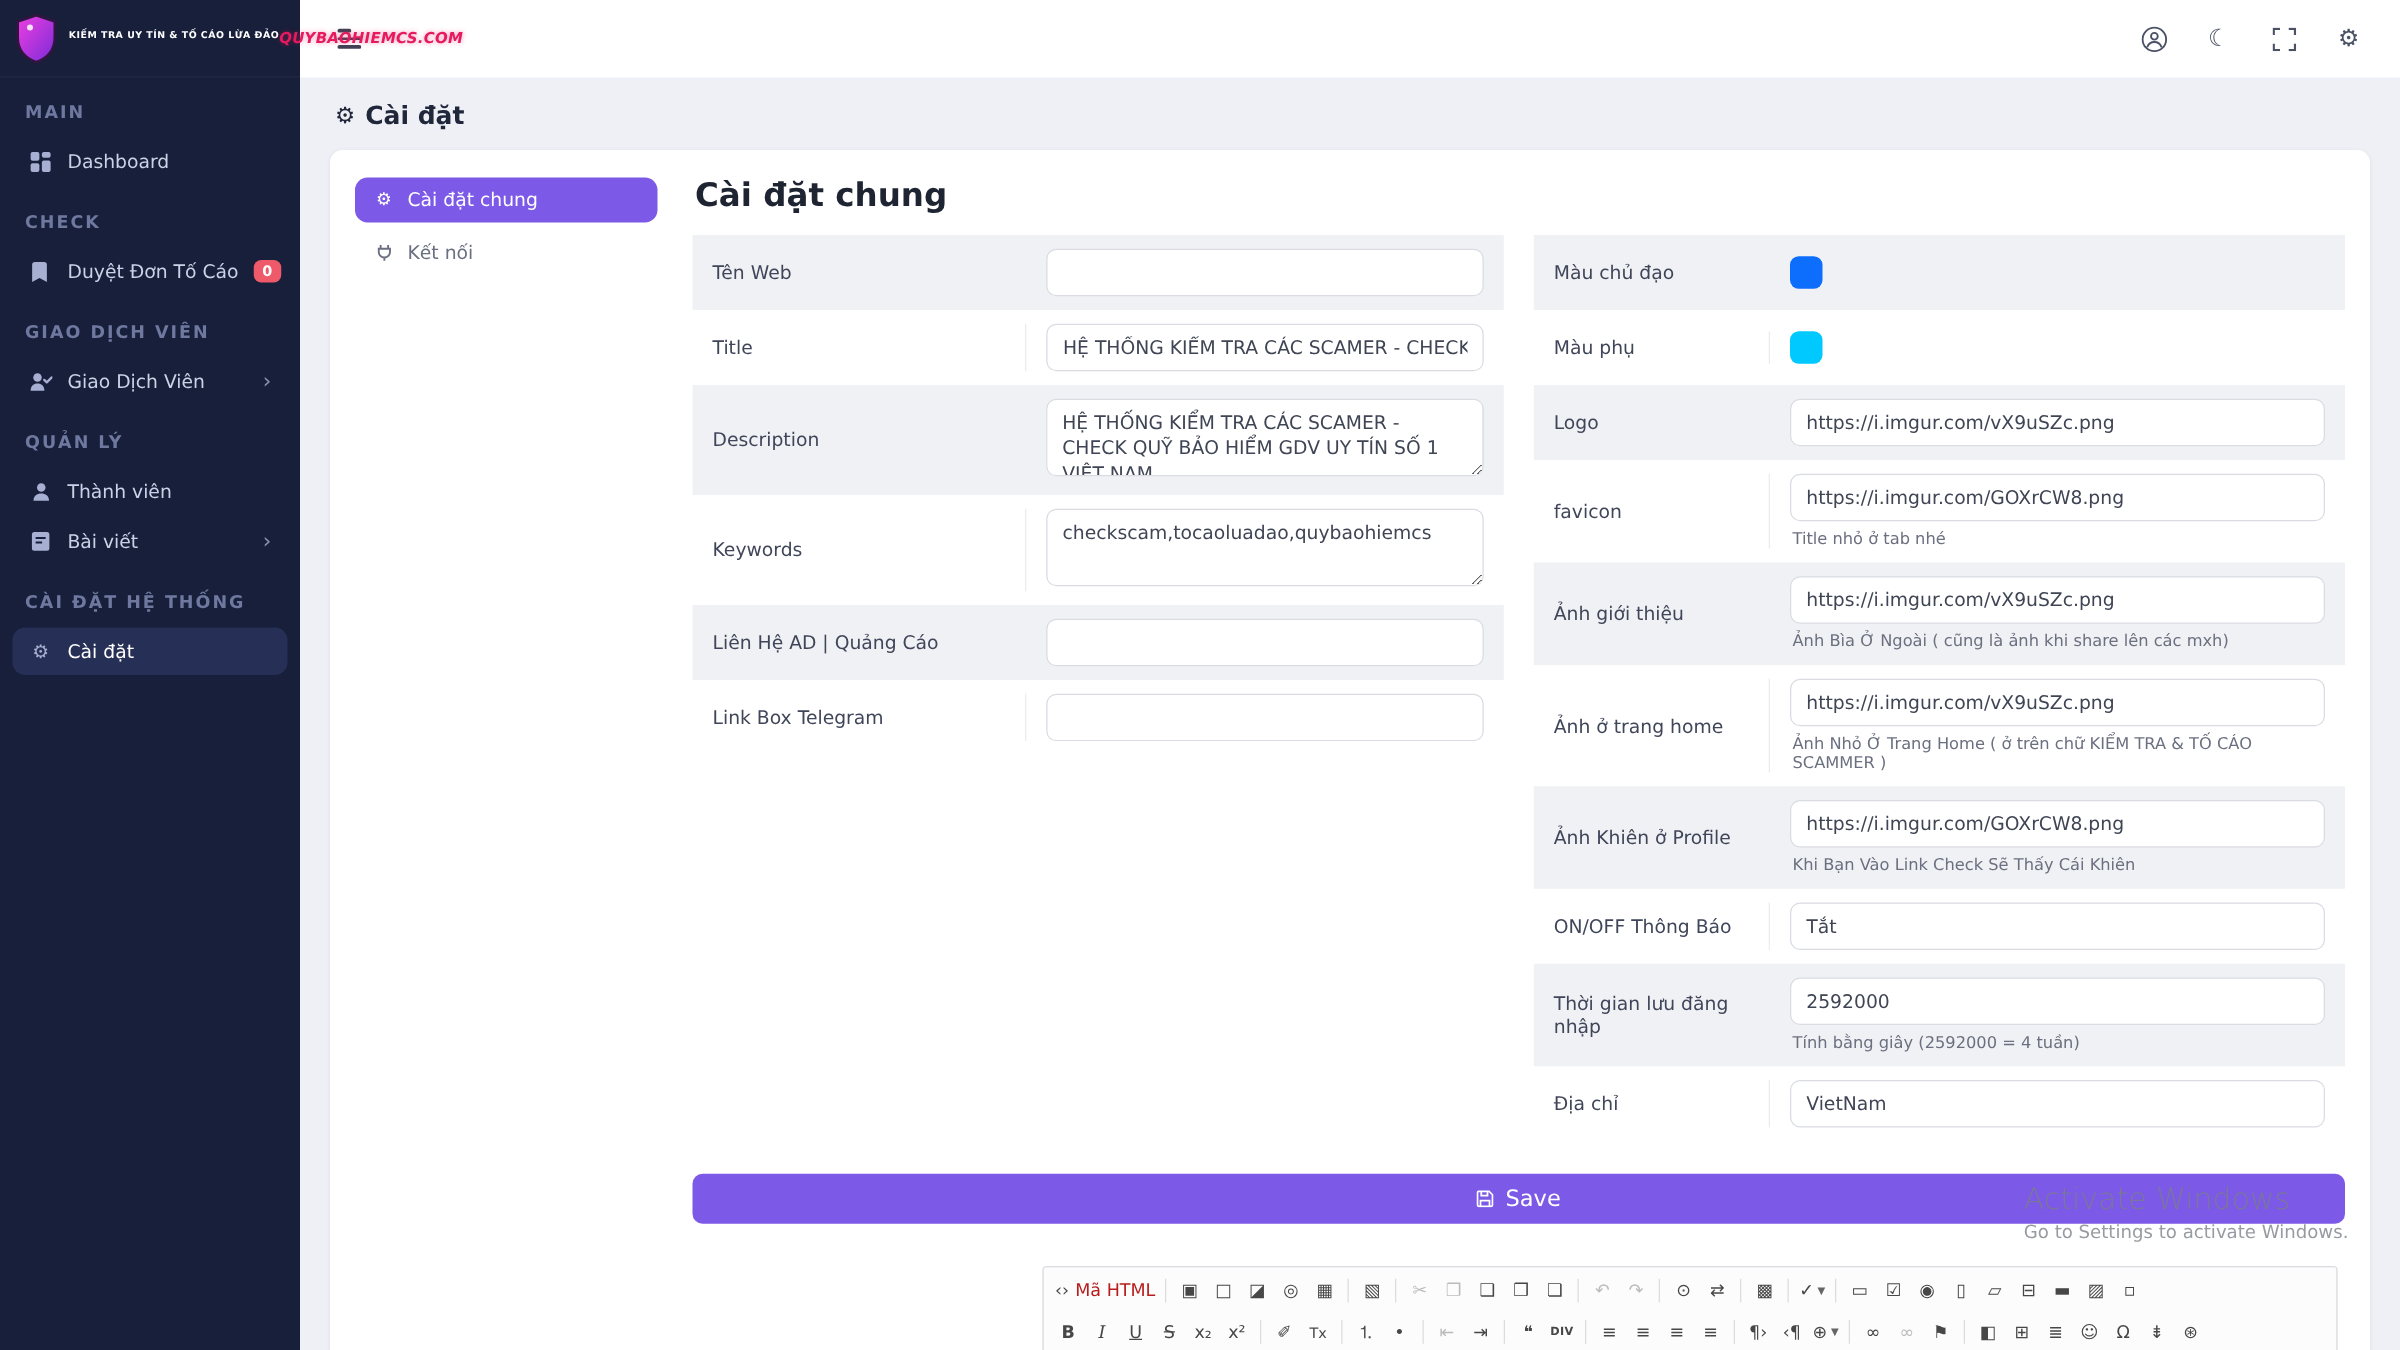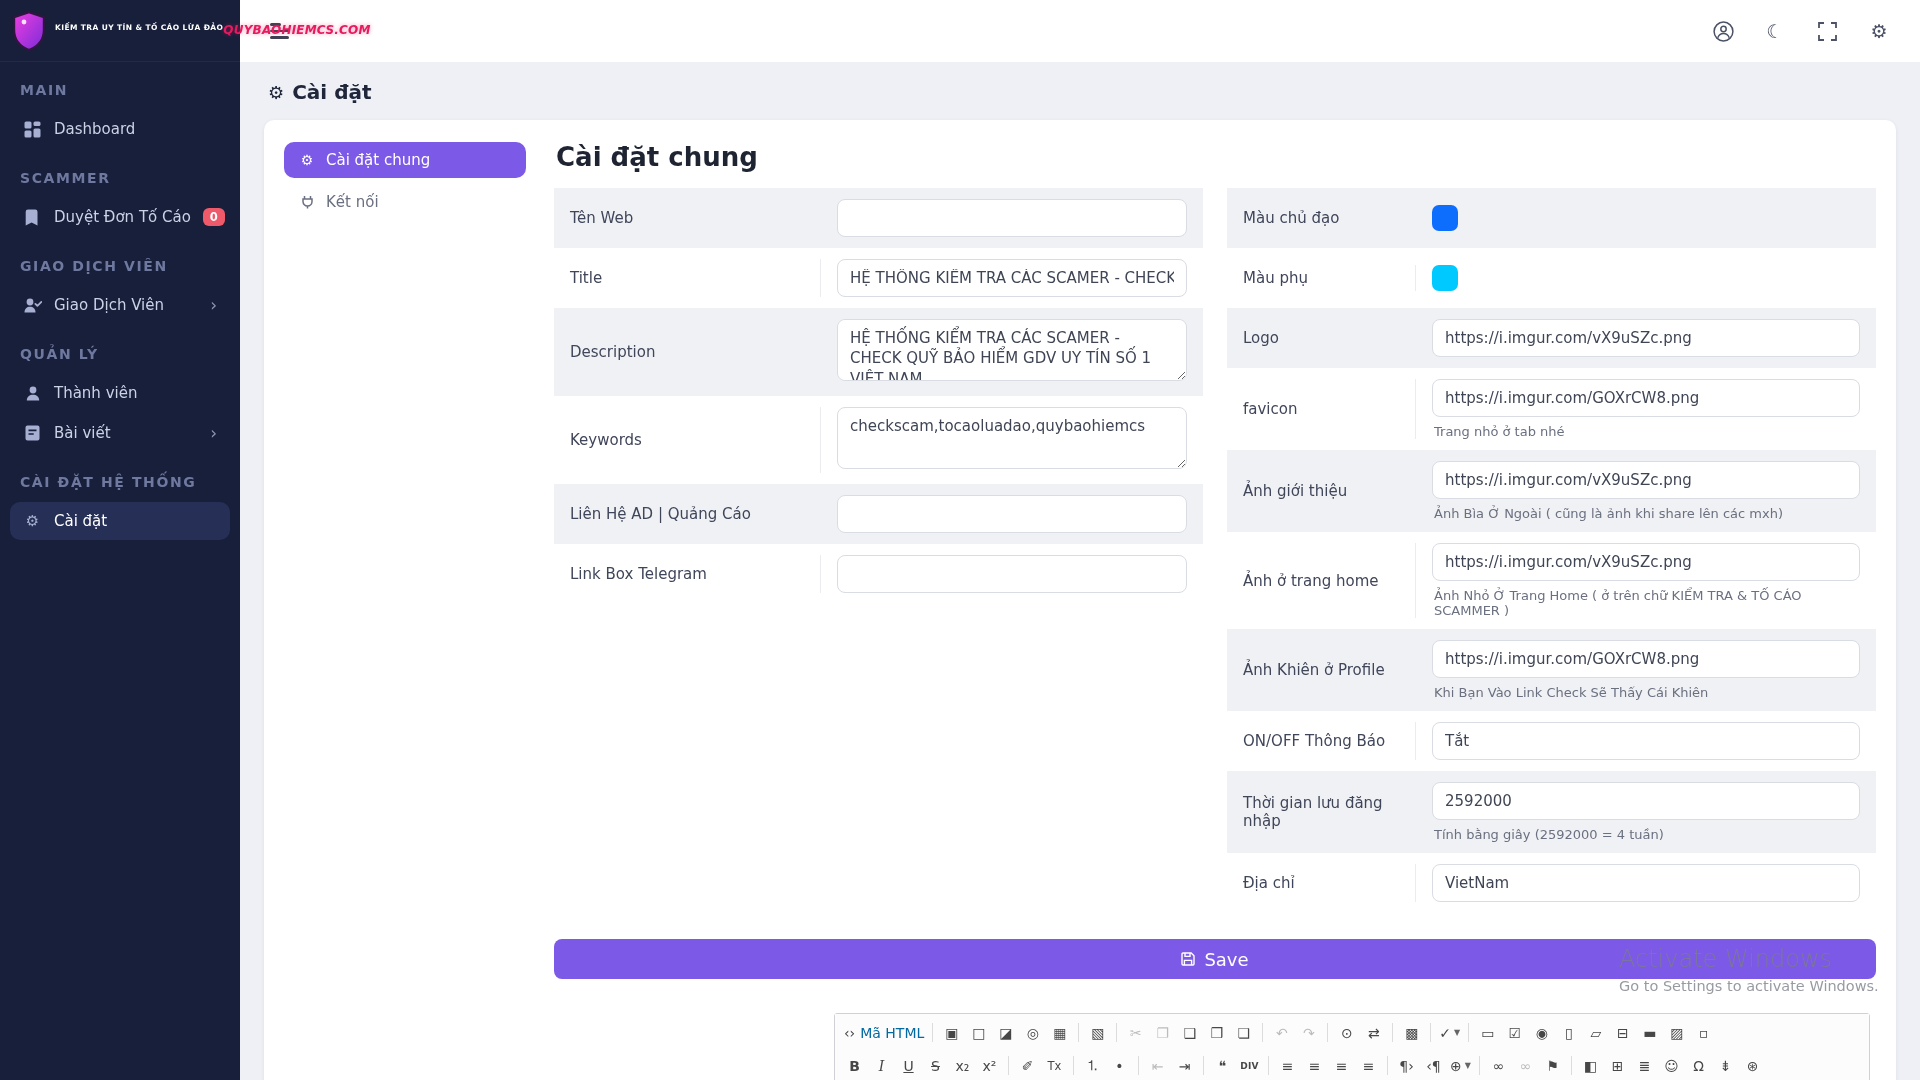--- a/index.html
+++ b/index.html
@@ -57,21 +57,21 @@
   .swatch { width:26px; height:26px; border-radius:7px; display:block; cursor:pointer; }
   .fhelp { font-size:13px; color:#6b7080; margin-top:7px; padding-left:2px; }
   
   .save-btn { margin-top:26px; width:100%; height:40px; background:#7c59e6; border:none; border-radius:8px; color:#fff; font-size:18px; font-family:inherit; display:flex; align-items:center; justify-content:center; gap:9px; cursor:pointer; }
   
   .editor-wrap { margin-top:34px; margin-left:280px; width:1036px; border:1px solid #cfd1d6; border-radius:3px; background:#fff; }
   .toolbar { padding:2px 6px; border-bottom:1px solid #dadce1; background:#fcfcfd; }
   .trow { display:flex; align-items:center; flex-wrap:wrap; min-height:33px; }
   .tbtn { min-width:25px; height:25px; display:inline-flex; align-items:center; justify-content:center; font-size:14px; color:#474747; margin:1px; border-radius:3px; cursor:pointer; padding:0 2px; }
   .tbtn.gray { color:#bcbcbc; }
-  .tbtn .lbl { font-size:14px; color:#0369a1; margin-left:5px; }
+  .tbtn .lbl { font-size:14px; color:#b91c1c; margin-left:5px; }
   .tsep { width:1px; height:19px; background:#dcdcdc; margin:0 5px; flex-shrink:0; }
   .caret { font-size:8px; color:#666; margin-left:3px; }
   .tbtn.b { font-weight:bold; } .tbtn.i { font-style:italic; font-family:"DejaVu Serif",serif; }
   .tbtn.u { text-decoration:underline; } .tbtn.s { text-decoration:line-through; }
   .tbtn.tx { font-size:11.5px; } .tbtn.txt { font-size:9px; font-weight:bold; letter-spacing:.3px; }
   
   .watermark { position:absolute; left:1608px; top:944px; color:rgba(122,127,134,.78); pointer-events:none; z-index:40; line-height:1.25;margin-left:11px; }
   .wm1 { font-size:24px; font-weight:300; }
   .wm2 { font-size:14.5px; margin-top:3px; }
   svg { display:block; }
@@ -105,21 +105,21 @@
       <svg width="17" height="17" viewBox="0 0 17 17" fill="currentColor">
         <rect x="0.5" y="0.5" width="7" height="7" rx="1.6"></rect>
           <rect x="9.5" y="0.5" width="7" height="4.6" rx="1.6"></rect>
         <rect x="0.5" y="9.5" width="7" height="7" rx="1.6"></rect>
           <rect x="9.5" y="7.4" width="7" height="9.1" rx="1.6"></rect>
       </svg>
     </span>
     <span class="side-label">Dashboard</span>
   </div>
 
-  <div class="section-title">SCAMMER</div>
+  <div class="section-title">CHECK</div>
   <div class="side-item">
     <span class="side-icon">
       <svg width="15" height="17" viewBox="0 0 15 17" fill="currentColor">
         <path d="M3 0.5 h7.2 a2.3 2.3 0 0 1 2.3 2.3 V16.5 l-5.9-3.1 L0.7 16.5 V2.8 A2.3 2.3 0 0 1 3 0.5 Z"></path>
       </svg>
     </span>
     <span class="side-label">Duyệt Đơn Tố Cáo</span>
     <span class="badge">0</span>
   </div>
 
@@ -251,21 +251,21 @@
               <div class="ffield">
                 <span class="swatch" style="background: rgb(0, 201, 255);"></span>
               </div>
             </div>
             <div class="frow stripe">
               <div class="flabel">Logo</div>
               <div class="ffield"><input class="finput" type="text" value="https://i.imgur.com/vX9uSZc.png" style=""></div>
             </div>
             <div class="frow">
               <div class="flabel">favicon</div>
-              <div class="ffield"><input class="finput" type="text" value="https://i.imgur.com/GOXrCW8.png" style=""><div class="fhelp">Trang nhỏ ở tab nhé</div></div>
+              <div class="ffield"><input class="finput" type="text" value="https://i.imgur.com/GOXrCW8.png" style=""><div class="fhelp">Title nhỏ ở tab nhé</div></div>
             </div>
             <div class="frow stripe">
               <div class="flabel">Ảnh giới thiệu</div>
               <div class="ffield"><input class="finput" type="text" value="https://i.imgur.com/vX9uSZc.png" style=""><div class="fhelp">Ảnh Bìa Ở Ngoài ( cũng là ảnh khi share lên các mxh)</div></div>
             </div>
             <div class="frow">
               <div class="flabel">Ảnh ở trang home</div>
               <div class="ffield"><input class="finput" type="text" value="https://i.imgur.com/vX9uSZc.png" style=""><div class="fhelp">Ảnh Nhỏ Ở Trang Home ( ở trên chữ KIỂM TRA &amp; TỐ CÁO SCAMMER )</div></div>
             </div>
             <div class="frow stripe">

